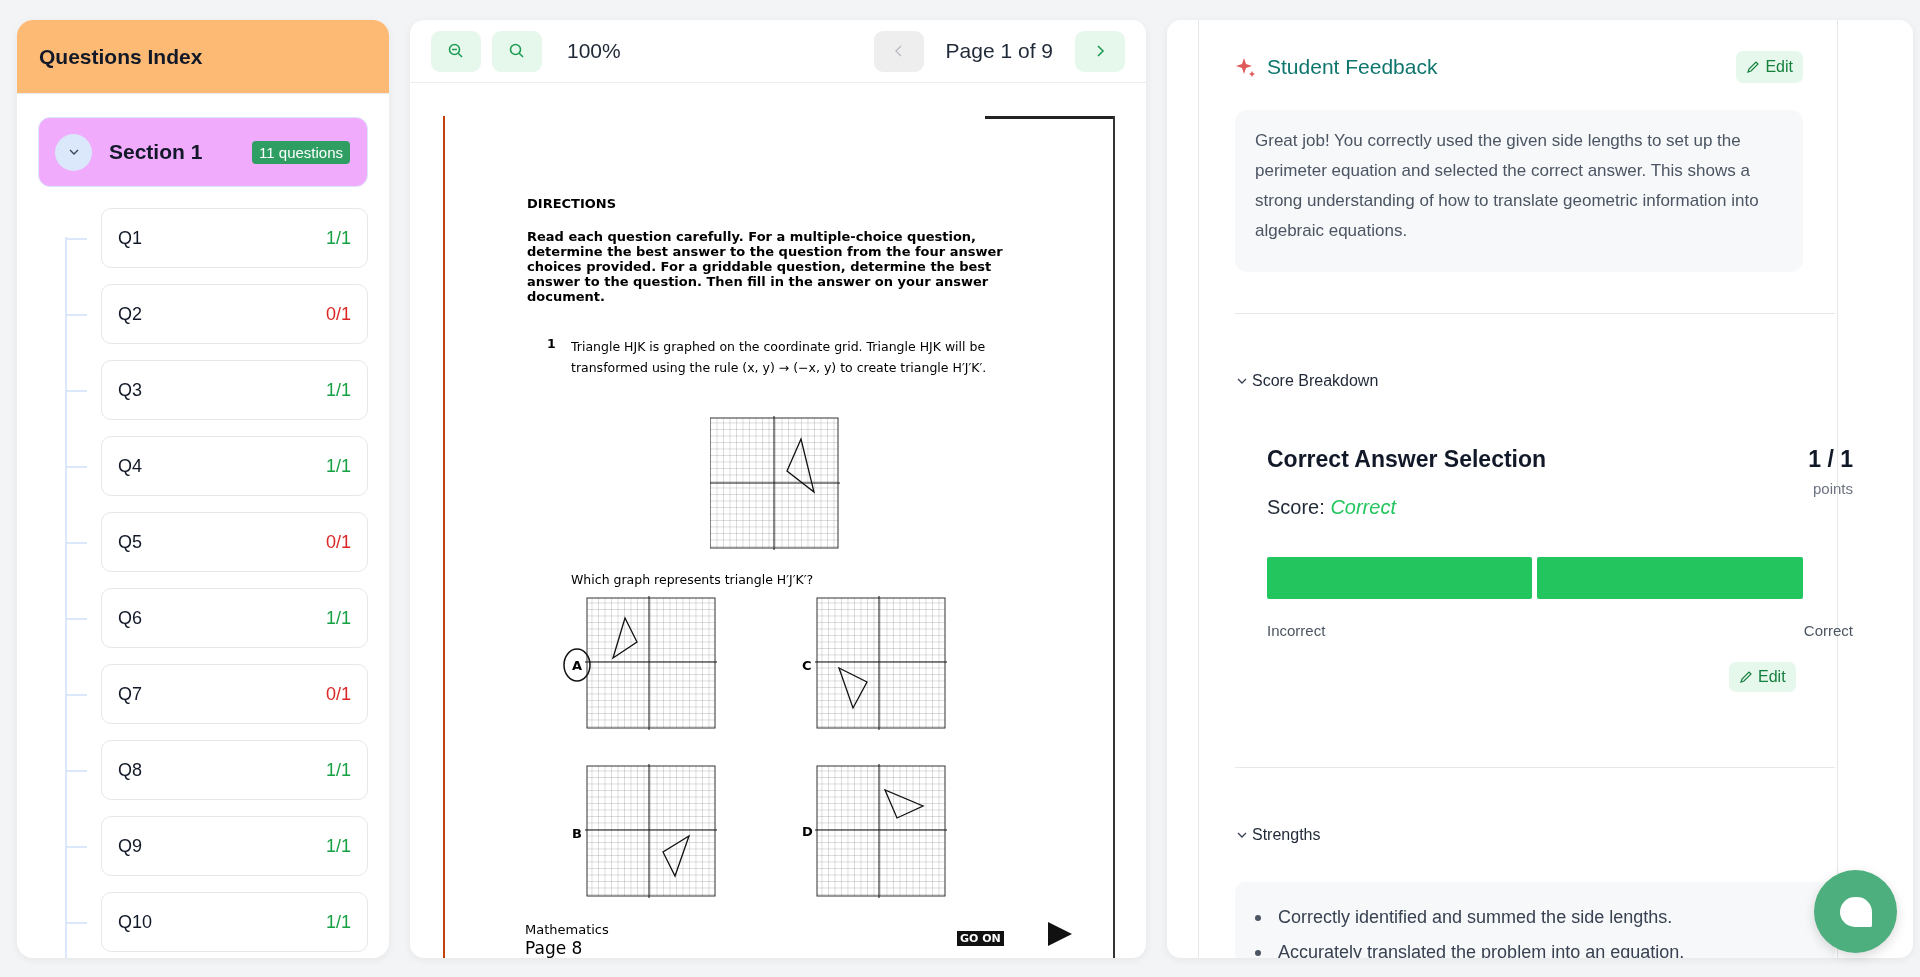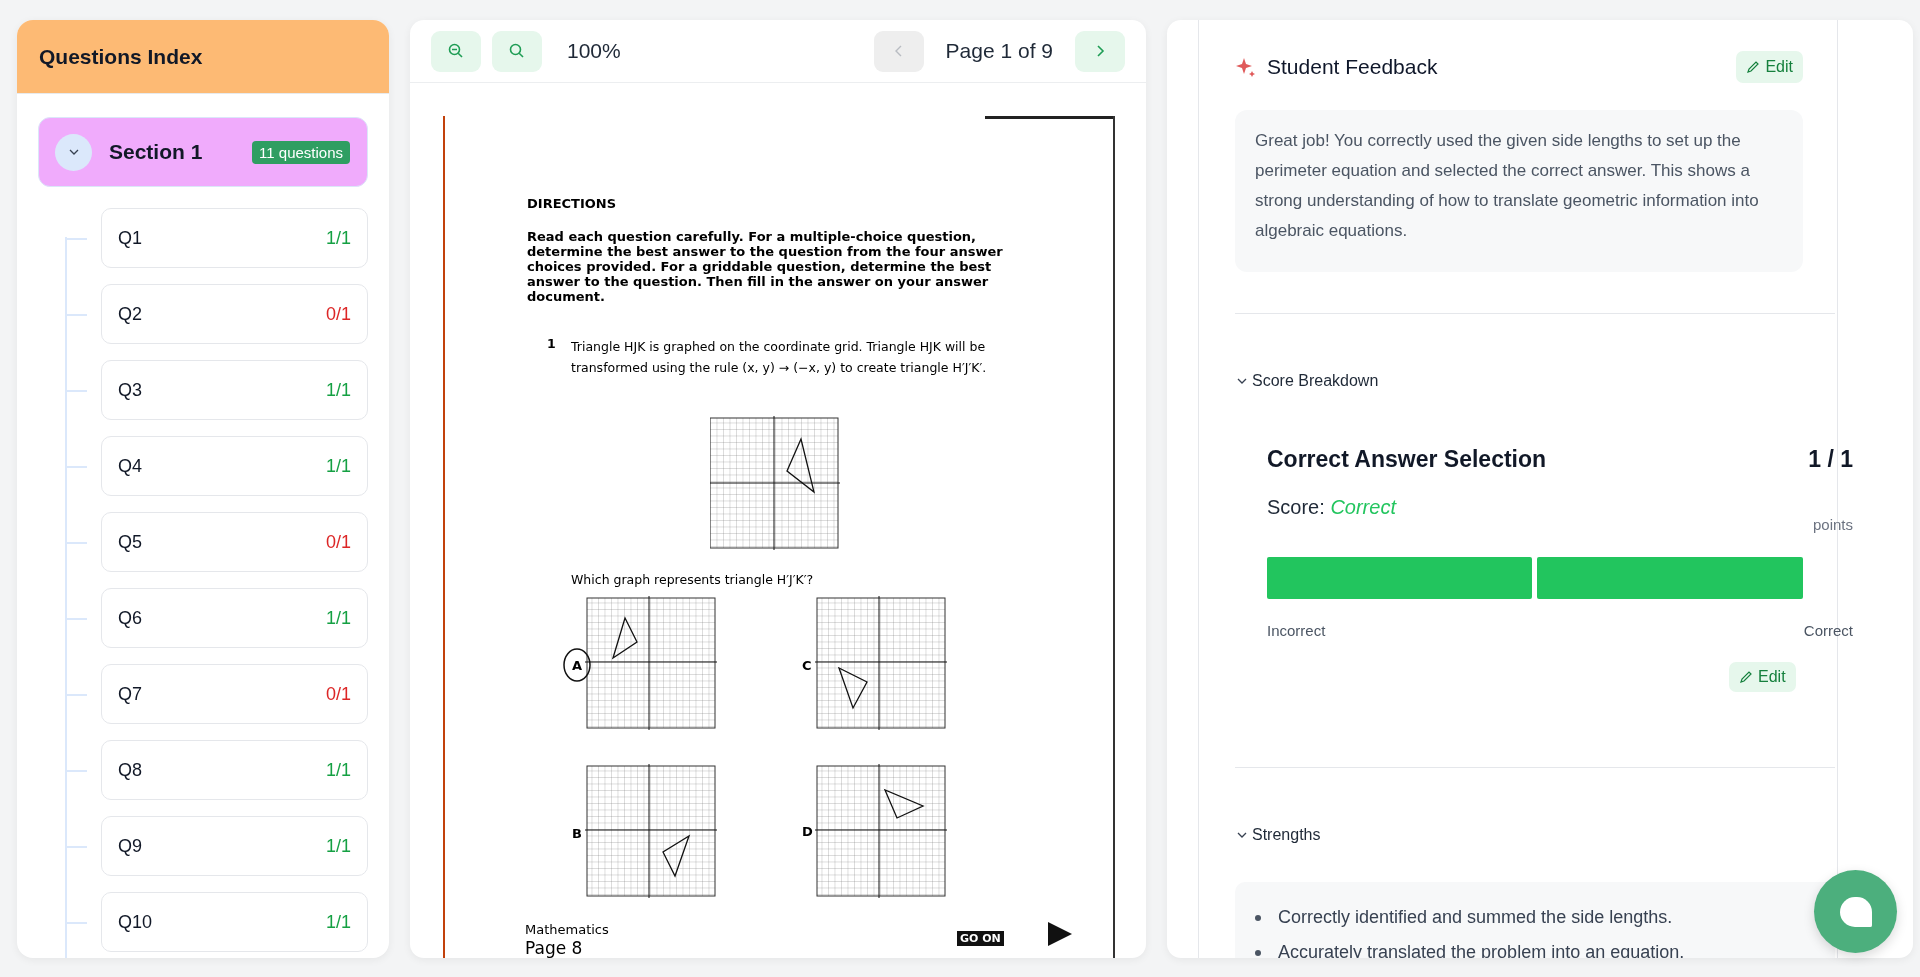--- a/index.html
+++ b/index.html
@@ -107,37 +107,37 @@
     position: absolute; left: 1167px; top: 20px; width: 746px; height: 938px;
     background: #ffffff; border-radius: 14px;
     box-shadow: 0 2px 8px rgba(0,0,0,0.06); overflow: hidden;
   }
   .right-inner {
     position: absolute; left: 31px; top: 0; width: 640px; height: 938px;
     border-left: 1.5px solid #e5e7eb; border-right: 1.5px solid #e5e7eb;
     background: #fff;
   }
   .fb-header { position: absolute; left: 36px; top: 30px; width: 568px; height: 34px; display: flex; align-items: center; }
-  .fb-title { font-size: 21px; color: #0f172a; margin-left: 10px; }
+  .fb-title { font-size: 21px; color: #0f766e; margin-left: 10px; }
   .edit-btn {
     margin-left: auto; background: #e6f7ec; color: #15803d; border-radius: 7px;
     height: 32px; padding: 0 10px; display: flex; align-items: center; font-size: 16px; cursor: pointer;
   }
   .edit-btn svg { margin-right: 5px; }
   .fb-box {
     position: absolute; left: 36px; top: 90px; width: 568px; height: 162px;
     background: #f7f8f9; border-radius: 12px;
     padding: 16px 20px; font-size: 17px; line-height: 30px; color: #4b5563;
   }
   .divider { position: absolute; left: 36px; width: 600px; height: 1px; background: #e5e7eb; }
   .collapsible-header { position: absolute; left: 36px; display: flex; align-items: center; cursor: pointer; }
   .collapsible-title { font-size: 16px; color: #1f2937; margin-left: 3px; }
   .crit-title { position: absolute; left: 68px; top: 426px; font-size: 23px; font-weight: 700; color: #111827; }
   .crit-points { position: absolute; left: 550px; top: 426px; width: 104px; text-align: right; font-size: 23px; font-weight: 700; color: #111827; }
-  .crit-unit { position: absolute; left: 550px; top: 460px; width: 104px; text-align: right; font-size: 15px; color: #6b7280; margin-top: 36px; }
+  .crit-unit { position: absolute; left: 550px; top: 460px; width: 104px; text-align: right; font-size: 15px; color: #6b7280; }
   .crit-score { position: absolute; left: 68px; top: 476px; font-size: 20px; color: #1f2937; }
   .crit-score-val { color: #22c55e; font-style: italic; }
   .bar-seg { position: absolute; top: 537px; height: 42px; background: #22c55e; border-radius: 2px; }
   .scale-left { position: absolute; left: 68px; top: 602px; font-size: 15px; color: #4b5563; }
   .scale-right { position: absolute; left: 554px; top: 602px; width: 100px; text-align: right; font-size: 15px; color: #4b5563; }
   .strengths-box {
     position: absolute; left: 36px; top: 862px; width: 600px; height: 100px;
     background: #f7f8f9; border-radius: 10px; padding: 18px 0 0 20px;
   }
   .strength-item { display: flex; align-items: center; font-size: 18px; color: #374151; height: 35px; }

